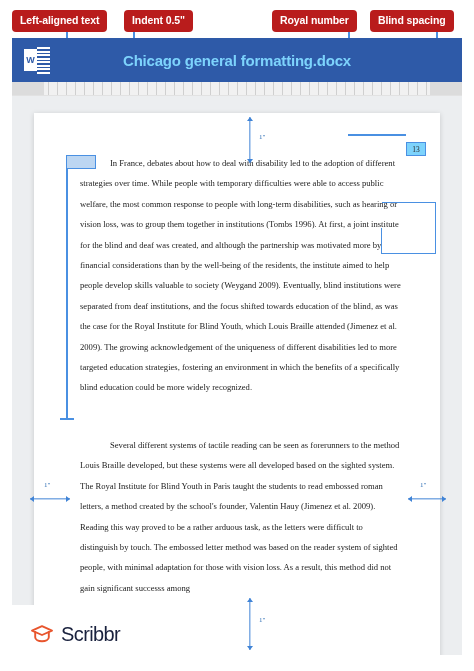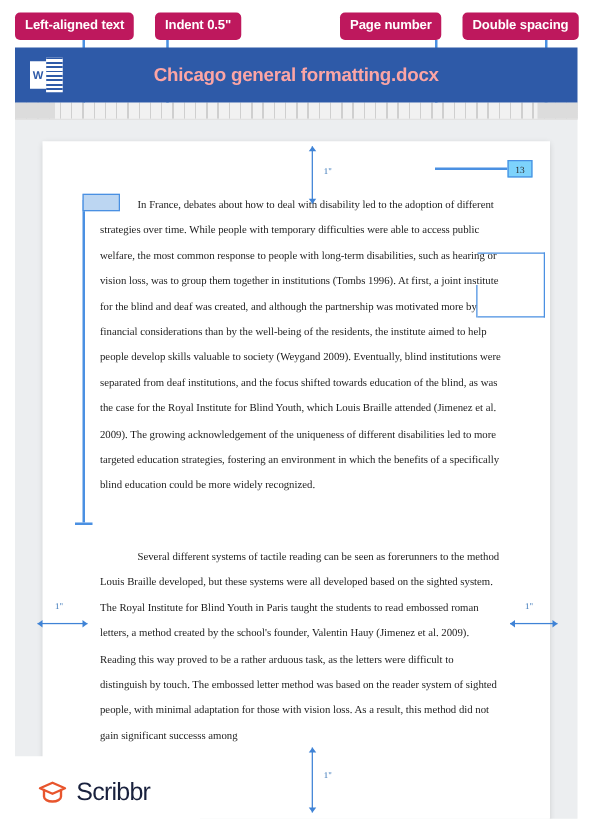--- a/index.html
+++ b/index.html
@@ -14,21 +14,21 @@
   }
 
   
   .callouts {
     position: absolute;
     top: 0; left: 0; width: 474px; height: 40px;
     z-index: 40;
   }
   .callout {
     position: absolute;
-    background: #be185d;
+    background: #b91c1c;
     color: #ffffff;
     font-family: "Liberation Sans", sans-serif;
     font-size: 10.5px;
     font-weight: bold;
     letter-spacing: -0.1px;
     border-radius: 4px;
     padding: 5px 8px 6px 8px;
     white-space: nowrap;
     line-height: 1;
     box-sizing: border-box;
@@ -77,21 +77,21 @@
   .word-icon .wpage {
     position: absolute; left: 13px; top: 0px;
     width: 13px; height: 28px;
     background: #ffffff;
     background-image: repeating-linear-gradient(
       to bottom, #2e5aa8 0 1.5px, #ffffff 1.5px 3.5px);
   }
   .doc-title {
     flex: 1;
     text-align: center;
-    color: #fca5a5;
+    color: #7dd3fc;
     font-size: 15px;
     font-weight: bold;
     font-family: "Liberation Sans", sans-serif;
     letter-spacing: -0.2px;
     margin-right: 38px;
   }
 
   
   .ruler {
     position: absolute;
@@ -168,21 +168,21 @@
     position: absolute;
     left: 60px; top: 418px;
     width: 14px; height: 1.5px;
     background: #4a90e2;
     z-index: 15;
   }
 
   
   .pagenum-box {
     position: absolute;
-    left: 406px; top: 128px;
+    left: 406px; top: 142px;
     width: 20px; height: 14px;
     background: #7dd3fc;
     border: 1.2px solid #4a90e2;
     box-sizing: border-box;
     display: flex; align-items: center; justify-content: center;
     font-family: "Liberation Serif", serif;
     font-size: 7.5px;
     color: #2b2b2b;
     z-index: 30;
   }
@@ -284,22 +284,22 @@
     color: #19213d;
     letter-spacing: -0.6px;
   }
 </style>
 </head>
 <body>
 
 <div class="callouts">
   <div class="callout" id="callout-left">Left-aligned text</div>
   <div class="callout" id="callout-indent">Indent 0.5"</div>
-  <div class="callout" id="callout-page">Page number</div>
-  <div class="callout" id="callout-space">Double spacing</div>
+  <div class="callout" id="callout-page">Royal number</div>
+  <div class="callout" id="callout-space">Blind spacing</div>
 </div>
 
 <div class="leader" id="leader-left"></div>
 <div class="leader" id="leader-indent"></div>
 <div class="leader" id="leader-page"></div>
 <div class="leader" id="leader-space"></div>
 
 <div class="titlebar">
   <div class="word-icon">
     <div class="wsq">W</div>

